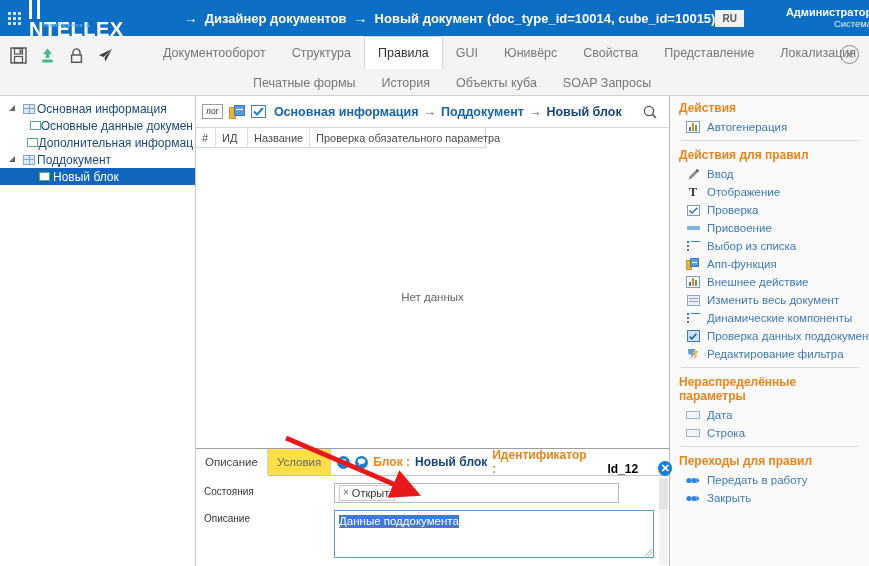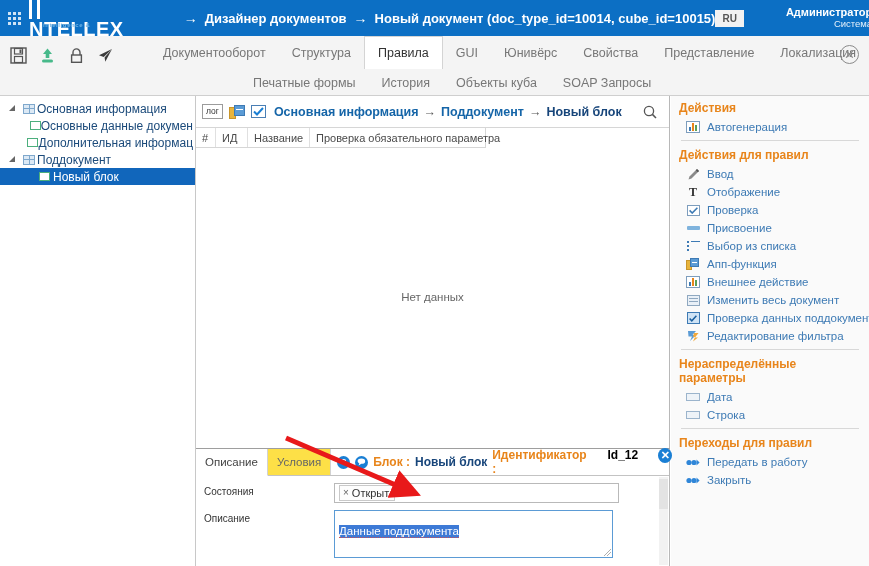--- a/index.html
+++ b/index.html
@@ -214,42 +214,42 @@
   .btab.active { background: #fff; border-bottom: 1px solid #fff; margin-bottom: -1px; }
   .btab.inactive { background: #fde047; color: #666; }
   .bhdr-rest { display: flex; align-items: center; flex: 1; padding-left: 6px; gap: 5px; }
   .ic-circle {
     width: 13px; height: 13px; border-radius: 50%; background: #1a7fd4; color: #fff;
     font-size: 9px; font-weight: bold; display: flex; align-items: center; justify-content: center;
     cursor: pointer; flex: 0 0 13px;
   }
   .blk-label { color: #e8851b; font-weight: bold; font-size: 12px; white-space: nowrap; }
   .blk-val { color: #17457a; font-weight: bold; font-size: 12px; white-space: nowrap; }
-  .ident-wrap { margin-left: auto; display: flex; align-items: flex-start; gap: 20px; padding-right: 6px; }
+  .ident-wrap { margin-left: auto; display: flex; align-items: flex-end; gap: 20px; padding-right: 6px; }
   .ident-label { color: #e8851b; font-weight: bold; font-size: 12px; }
   .ident-val { color: #000000; font-weight: bold; font-size: 12px; }
   .close-round {
     width: 15px; height: 15px; border-radius: 50%; background: #1a7fd4; color: #fff;
     display: flex; align-items: center; justify-content: center; font-size: 11px;
     font-weight: bold; cursor: pointer; line-height: 1;
   }
   .frow { display: flex; align-items: flex-start; padding: 7px 0 0 8px; }
   .flabel { width: 130px; font-size: 10px; color: #333; padding-top: 3px; }
   .fsel {
     width: 285px; height: 20px; border: 1px solid #b9b9b9; background: #fff;
     display: flex; align-items: center; padding-left: 4px;
   }
   .tag {
     border: 1px solid #c9c9c9; background: #fdfdfd; font-size: 11px; color: #333;
     padding: 1px 5px 1px 3px; display: flex; align-items: center; gap: 3px; line-height: 12px;
   }
   .tag .x { color: #666; font-size: 10px; }
   .ftext {
-    width: 279px; height: 48px; border: 1px solid #5b9bd5; background: #fff;
-    padding: 13px 4px; position: relative; overflow: hidden;
+    width: 320px; height: 48px; border: 1px solid #5b9bd5; background: #fff;
+    padding: 3px 4px; position: relative; overflow: hidden;
   }
   .sel-text {
     background: #3d7ad6; color: #fff; font-size: 11.5px;
     border-bottom: 1px dotted #d05050; display: inline;
   }
   .resize-grip {
     position: absolute; right: 1px; bottom: 1px; width: 7px; height: 7px;
   }
   .vscroll-track {
     position: absolute; right: 1px; top: 28px; width: 9px; height: 88px; background: #f2f2f2;
@@ -512,20 +512,33 @@
             <i></i>
           </span>
         </span>
         <span>Внешнее действие</span>
       </div>
       <div class="ritem">
         <span class="rico">
           <span class="ic-doc2"></span>
         </span>
         <span>Изменить весь документ</span>
+      </div>
+      <div class="ritem">
+        <span class="rico">
+          <span class="ic-list">
+            <b></b>
+            <b></b>
+            <b></b>
+            <i></i>
+            <i></i>
+            <i></i>
+          </span>
+        </span>
+        <span>Динамические компоненты</span>
       </div>
       <div class="ritem">
         <span class="rico">
           <span class="ic-chkdoc">
             <svg width="8" height="7" viewBox="0 0 8 7">
               <path d="M0.6 3.4 L2.8 5.8 L7.4 0.7" fill="none" stroke="#1a5f9e" stroke-width="1.5"></path>
             </svg>
           </span>
         </span>
         <span>Проверка данных поддокумента</span>

